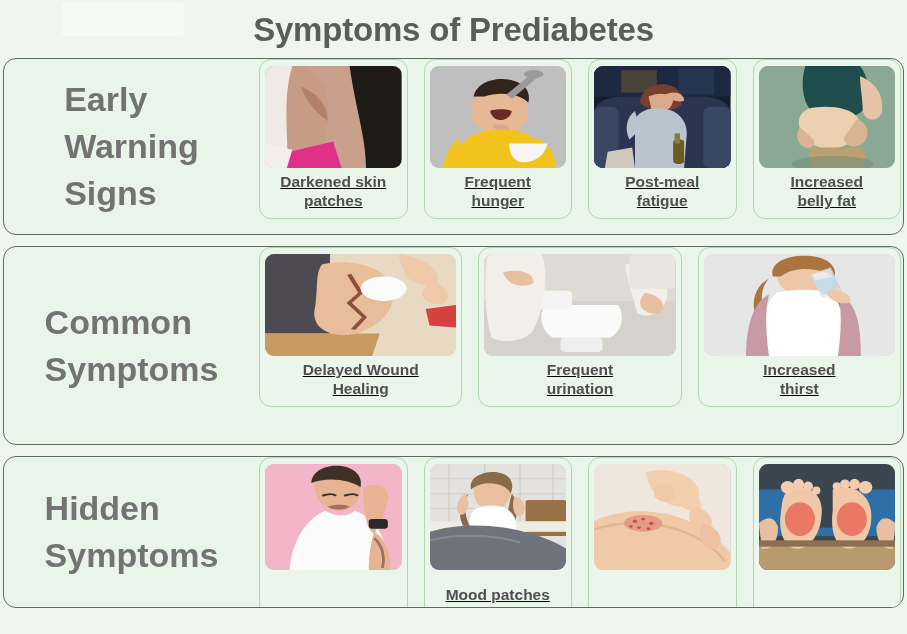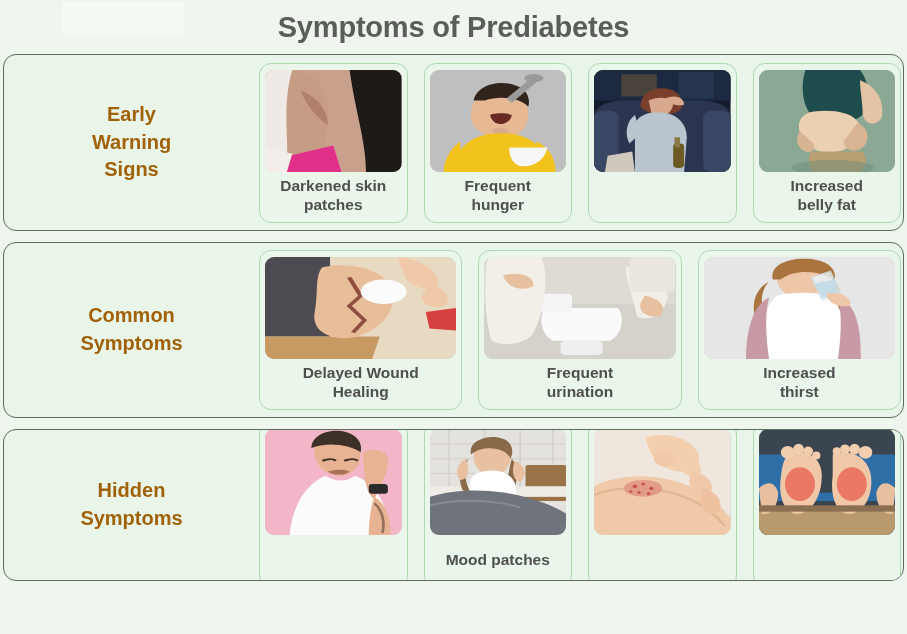--- a/index.html
+++ b/index.html
@@ -23,21 +23,21 @@
     width: 122px;
     height: 34px;
     background: #f4faf4;
     border-radius: 3px;
     pointer-events: none;
   }
 
   .page-title {
     position: relative;
     text-align: center;
-    font-size: 29px;
+    font-size: 33px;
     font-weight: bold;
     color: #595e59;
     letter-spacing: -0.2px;
     line-height: 1;
     padding-top: 13px;
     margin: 0 0 12px 0;
   }
 
   .rows {
     position: relative;
@@ -50,44 +50,44 @@
   .row {
     display: flex;
     align-items: stretch;
     border: 1.6px solid #5c6d5c;
     border-radius: 13px;
     background: #eaf5ea;
     box-sizing: border-box;
     overflow: hidden;
   }
   .row-1 { height: 177px; }
-  .row-2 { height: 176px; }
+  .row-2 { height: 199px; }
   .row-3 { height: 152px; }
 
   .row-label {
     flex: 0 0 255px;
     display: flex;
     align-items: center;
     justify-content: center;
-    text-align: center;
-    font-size: 20px;
+    text-align: left;
+    font-size: 34px;
     font-weight: bold;
-    color: #a16207;
+    color: #737373;
     line-height: 1.38;
     padding: 0 8px;
     box-sizing: border-box;
     white-space: pre-line;
   }
 
   .cards {
     flex: 1 1 auto;
     display: flex;
-    align-items: center;
     gap: 16px;
     padding-right: 2px;
+    text-decoration: underline;
   }
 
   .card {
     flex: 1 1 0;
     display: flex;
     flex-direction: column;
     border: 1.4px solid #aed9ae;
     border-radius: 12px;
     background: #e9f6e9;
     box-sizing: border-box;
@@ -187,20 +187,22 @@
             <path d="M34 36 C34 24 42 18 50 18 C58 18 66 24 64 38 C60 46 40 46 34 36 Z" fill="#7a3e2c"></path>
             <path d="M40 30 C46 26 54 26 58 32 C58 44 48 48 42 42 Z" fill="#d8a98c"></path>
             <path d="M30 52 C34 42 44 40 52 42 C62 44 68 54 68 66 L66 100 H30 Z" fill="#b9c4cf"></path>
             <path d="M30 44 C24 50 22 62 26 72 L34 62 Z" fill="#b9c4cf"></path>
             <path d="M52 28 C58 24 66 26 66 34 C62 36 56 34 52 28 Z" fill="#d8a98c"></path>
             <rect x="58" y="72" width="8" height="24" rx="3" fill="#6b5a22"></rect>
             <rect x="59" y="66" width="4" height="10" fill="#8a7a45"></rect>
             <path d="M10 84 L28 80 L30 100 H8 Z" fill="#cfc8bd"></path>
           </svg>
         </div>
+        <div class="card-label">Post-meal
+fatigue</div>
       </div>
 
       <div class="card">
         <div class="card-image">
           <svg viewBox="0 0 100 100" preserveAspectRatio="none">
             <rect width="100" height="100" fill="#8aa894"></rect>
             <path d="M34 0 H74 C80 10 82 26 78 40 C72 54 52 56 40 46 C32 38 30 16 34 0 Z" fill="#1f4c4c"></path>
             <path d="M74 10 C86 16 92 30 90 46 C86 56 78 54 76 44 C76 32 74 20 74 10 Z" fill="#e4c4a4"></path>
             <path d="M36 42 C48 38 66 40 72 50 C78 62 72 76 58 80 C44 84 32 74 30 62 C28 52 30 46 36 42 Z" fill="#ecd0b2"></path>
             <path d="M30 60 C26 68 28 76 34 80 C38 82 42 78 40 72 Z" fill="#d8b492"></path>

